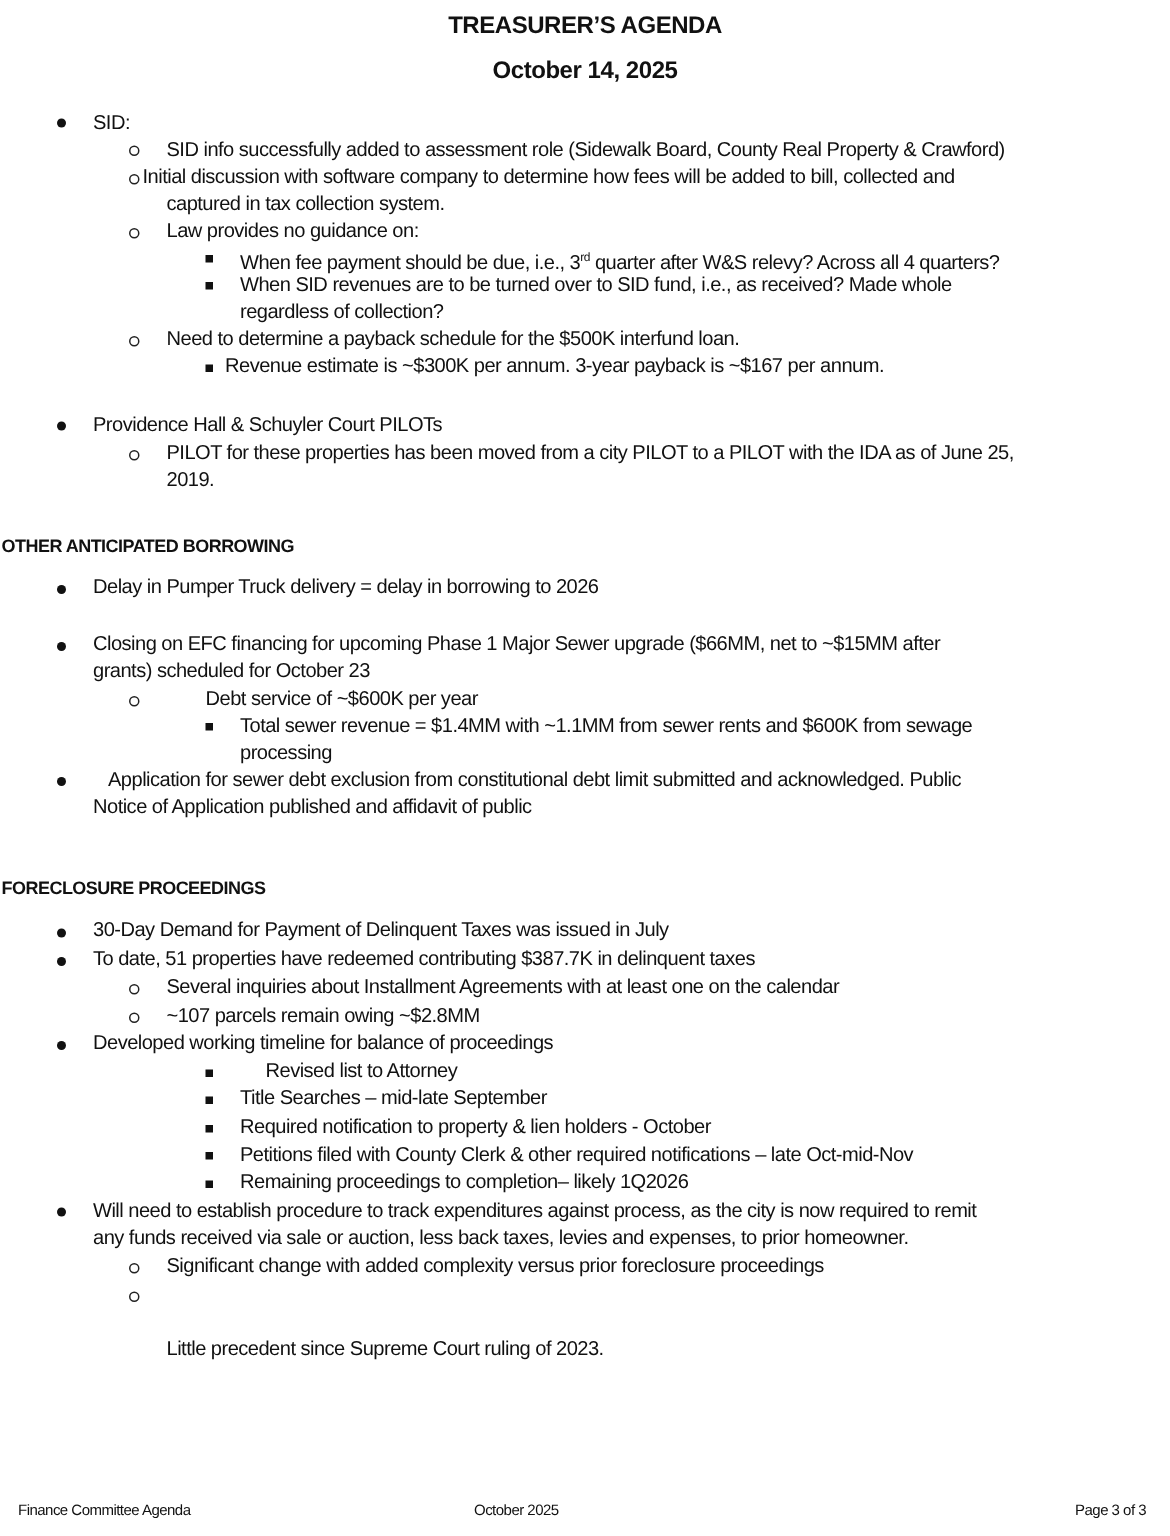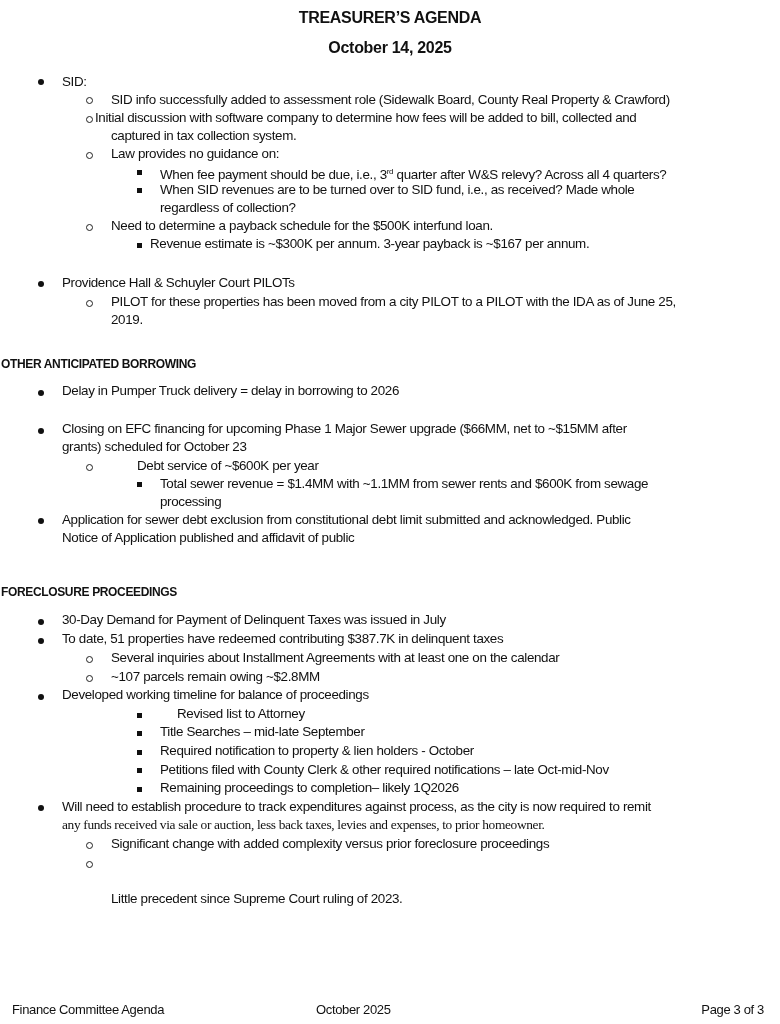--- a/index.html
+++ b/index.html
@@ -4,21 +4,21 @@
 <style>
   html, body { margin:0; padding:0; background:#ffffff; }
   body { width:780px; height:1024px; position:relative; overflow:hidden;
          font-family:"Liberation Sans", sans-serif; color:#111; font-size:13.4px; letter-spacing:-0.35px; }
   .title { position:absolute; left:0; width:780px; text-align:center; font-weight:bold; font-size:16px; letter-spacing:-0.3px; }
   .line { position:absolute; white-space:nowrap; line-height:18px; }
   .b1 { position:absolute; width:6px; height:6px; border-radius:50%; background:#111; }
   .b2 { position:absolute; width:5px; height:5px; border-radius:50%; border:1px solid #222; box-sizing:border-box; width:7px; height:7px; }
   .b3 { position:absolute; width:5px; height:5px; background:#111; }
   .heading { position:absolute; left:1px; font-weight:bold; font-size:12px; }
-  .footer { position:absolute; top:1002px; font-size:13px; }
+  .footer { position:absolute; top:1002px; font-size:10px; }
   sup { font-size:8px; }
 </style>
 </head>
 <body>
 
 <div class="title" style="top:9px;">TREASURER’S AGENDA</div>
 <div class="title" style="top:39px;">October 14, 2025</div>
 
 <span class="b1" style="left:38px;top:79px;"></span>
 <div class="line" style="left:62px;top:73px;">SID:</div>
@@ -54,21 +54,21 @@
 
 <span class="b1" style="left:38px;top:428px;"></span>
 <div class="line" style="left:62px;top:420px;">Closing on EFC financing for upcoming Phase 1 Major Sewer upgrade ($66MM, net to ~$15MM after</div>
 <div class="line" style="left:62px;top:438px;">grants) scheduled for October 23</div>
 <span class="b2" style="left:86px;top:464px;"></span>
 <div class="line" style="left:111px;top:457px;margin-left:26px;">Debt service of ~$600K per year</div>
 <span class="b3" style="left:137px;top:482px;"></span>
 <div class="line" style="left:160px;top:475px;">Total sewer revenue = $1.4MM with ~1.1MM from sewer rents and $600K from sewage</div>
 <div class="line" style="left:160px;top:493px;">processing</div>
 <span class="b1" style="left:38px;top:518px;"></span>
-<div class="line" style="left:62px;top:511px;text-align:right;">Application for sewer debt exclusion from constitutional debt limit submitted and acknowledged. Public</div>
+<div class="line" style="left:72px;top:511px;text-align:right;">Application for sewer debt exclusion from constitutional debt limit submitted and acknowledged. Public</div>
 <div class="line" style="left:62px;top:529px;">Notice of Application published and affidavit of public</div>
 
 <div class="heading line" style="top:583px;">FORECLOSURE PROCEEDINGS</div>
 <span class="b1" style="left:38px;top:619px;"></span>
 <div class="line" style="left:62px;top:611px;">30-Day Demand for Payment of Delinquent Taxes was issued in July</div>
 <span class="b1" style="left:38px;top:638px;"></span>
 <div class="line" style="left:62px;top:630px;">To date, 51 properties have redeemed contributing $387.7K in delinquent taxes</div>
 <span class="b2" style="left:86px;top:656px;"></span>
 <div class="line" style="left:111px;top:649px;">Several inquiries about Installment Agreements with at least one on the calendar</div>
 <span class="b2" style="left:86px;top:675px;"></span>
@@ -82,21 +82,21 @@
 <div class="line" style="left:160px;top:723px;text-align:center;">Title Searches – mid-late September</div>
 <span class="b3" style="left:137px;top:750px;"></span>
 <div class="line" style="left:160px;top:742px;">Required notification to property &amp; lien holders - October</div>
 <span class="b3" style="left:137px;top:768px;"></span>
 <div class="line" style="left:160px;top:761px;">Petitions filed with County Clerk &amp; other required notifications – late Oct-mid-Nov</div>
 <span class="b3" style="left:137px;top:787px;"></span>
 <div class="line" style="left:160px;top:779px;">Remaining proceedings to completion– likely 1Q2026</div>
 
 <span class="b1" style="left:38px;top:805px;"></span>
 <div class="line" style="left:62px;top:798px;">Will need to establish procedure to track expenditures against process, as the city is now required to remit</div>
-<div class="line" style="left:62px;top:816px;font-family:Liberation Serif, serif;">any funds received via sale or auction, less back taxes, levies and expenses, to prior homeowner.</div>
+<div class="line" style="left:62px;top:816px;">any funds received via sale or auction, less back taxes, levies and expenses, to prior homeowner.</div>
 <span class="b2" style="left:86px;top:842px;"></span>
 <div class="line" style="left:111px;top:835px;">Significant change with added complexity versus prior foreclosure proceedings</div>
 <span class="b2" style="left:86px;top:861px;"></span>
 <div class="line" style="left:111px;top:854px;margin-top:36px;">Little precedent since Supreme Court ruling of 2023.</div>
 
 <div class="footer" style="left:12px;">Finance Committee Agenda</div>
 <div class="footer" style="left:316px;">October 2025</div>
 <div class="footer" style="right:16px;">Page 3 of 3</div>
 
 </body></html>

